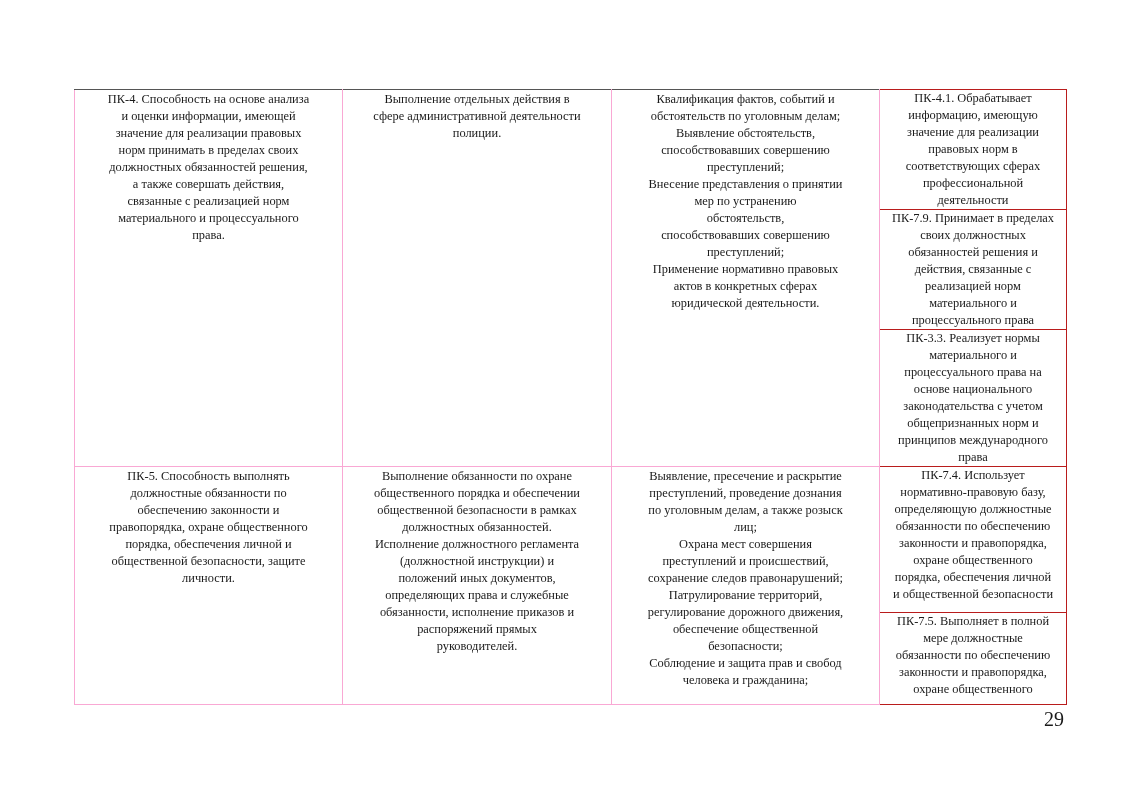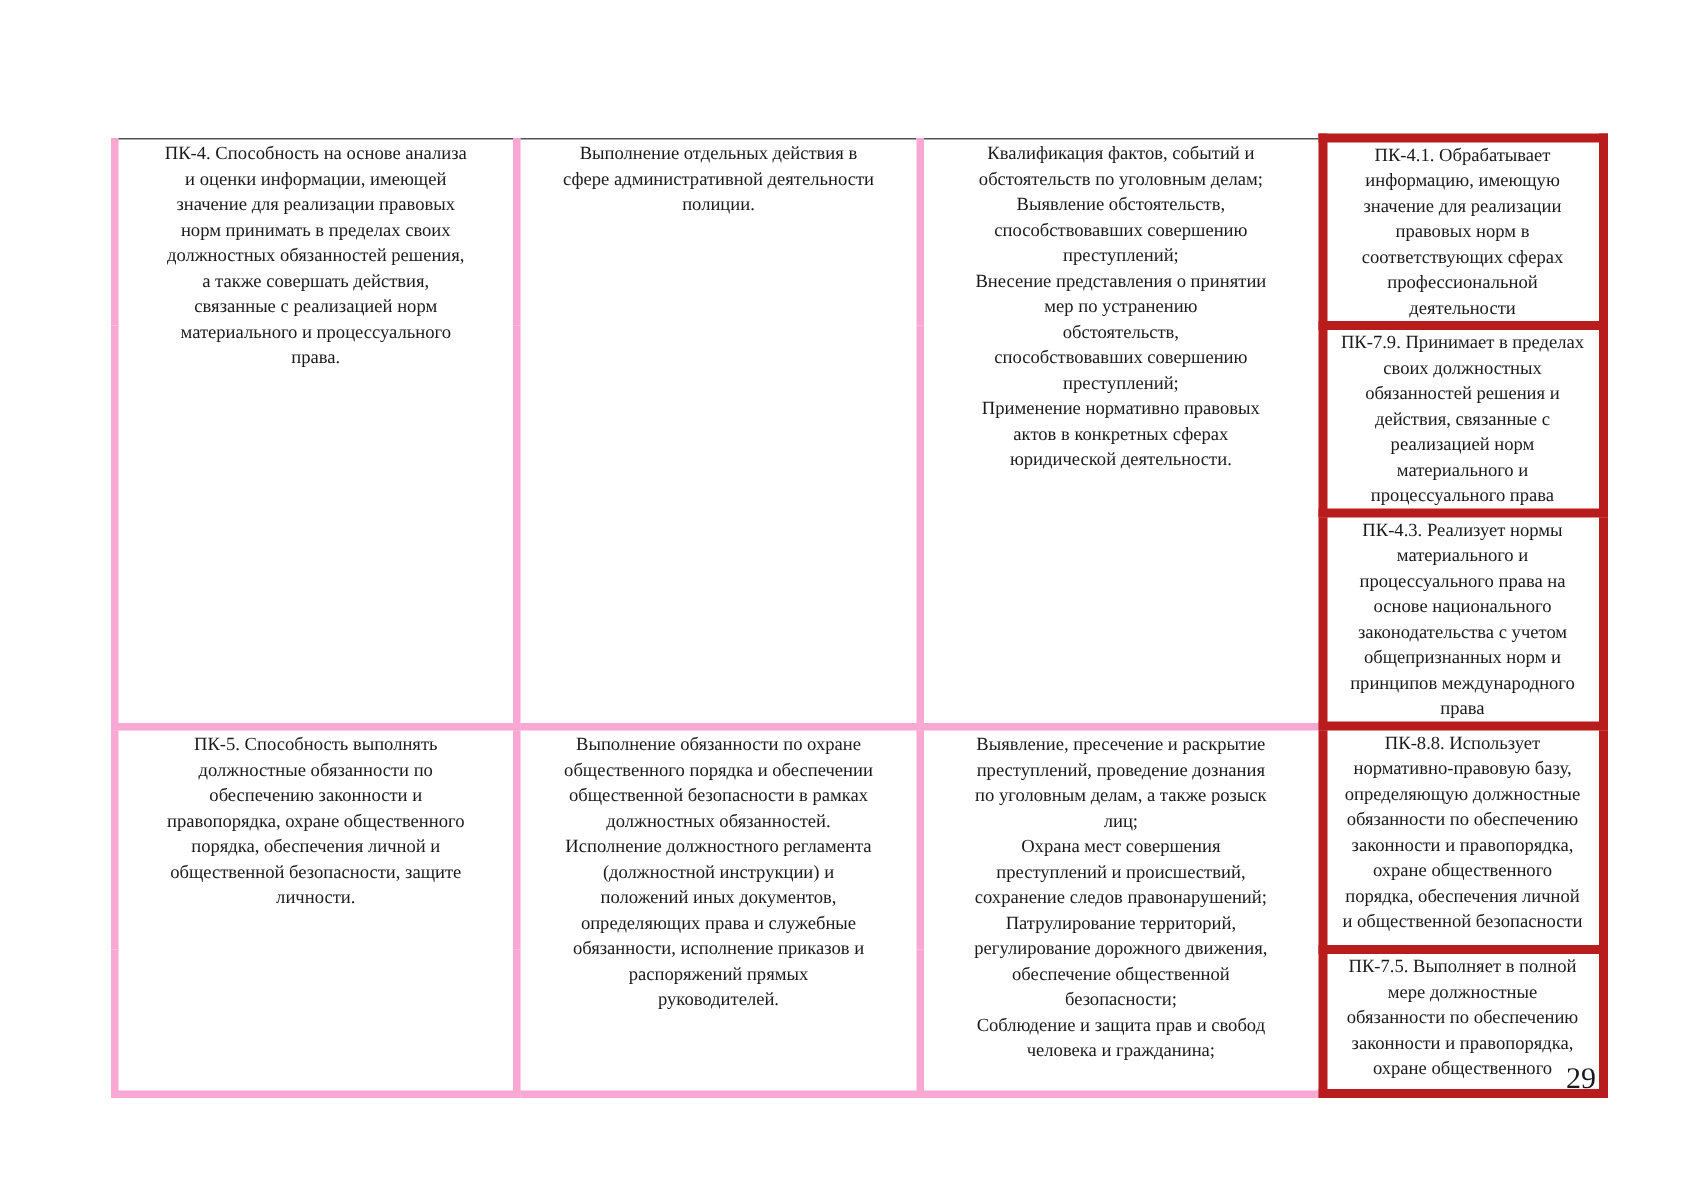--- a/index.html
+++ b/index.html
@@ -1,23 +1,23 @@
 <!DOCTYPE html>
 <html><head>
 <meta charset="utf-8">
 <style>
   html, body { margin:0; padding:0; background:#ffffff; }
   body { width:1124px; height:795px; position:relative; overflow:hidden;
          font-family:"Liberation Serif", serif; color:#1a1a1a; }
   .page { position:absolute; left:16px; top:0; width:1124px; height:579px; }
   table.doc { position:absolute; left:58px; top:89px; width:992px;
               border-collapse:collapse; table-layout:fixed; }
-  table.doc td { border:5px solid #f9a8d4; vertical-align:top; text-align:center;
+  table.doc td { border:1px solid #f9a8d4; vertical-align:top; text-align:center;
                  font-size:12.4px; line-height:17px; padding:1px 8px 0 8px; }
-  table.doc td.sub { border:6px solid #b91c1c; padding:0 4px; }
+  table.doc td.sub { border:1px solid #b91c1c; padding:0 4px; }
   .row1 > td.main { height:372px; }
   .row2 > td.main { height:236px; }
   .txt { white-space:pre-line; }
   .pagenum { position:absolute; left:1028px; top:708px; font-size:20px; }
   .outer-top { border-top:1px solid #555 !important; }
 </style>
 </head>
 <body>
 
 <div class="page">
@@ -78,21 +78,21 @@
 своих должностных
 обязанностей решения и
 действия, связанные с
 реализацией норм
 материального и
 процессуального права</div>
         </td>
       </tr>
       <tr>
         <td class="sub" style="height:135px">
-          <div class="txt">ПК-4.3. Реализует нормы
+          <div class="txt">ПК-3.3. Реализует нормы
 материального и
 процессуального права на
 основе национального
 законодательства с учетом
 общепризнанных норм и
 принципов международного
 права</div>
         </td>
       </tr>
 
@@ -128,21 +128,21 @@
 преступлений и происшествий,
 сохранение следов правонарушений;
 Патрулирование территорий,
 регулирование дорожного движения,
 обеспечение общественной
 безопасности;
 Соблюдение и защита прав и свобод
 человека и гражданина;</div>
         </td>
         <td class="sub" style="height:143px">
-          <div class="txt">ПК-8.8. Использует
+          <div class="txt">ПК-7.4. Использует
 нормативно-правовую базу,
 определяющую должностные
 обязанности по обеспечению
 законности и правопорядка,
 охране общественного
 порядка, обеспечения личной
 и общественной безопасности</div>
         </td>
       </tr>
       <tr>

